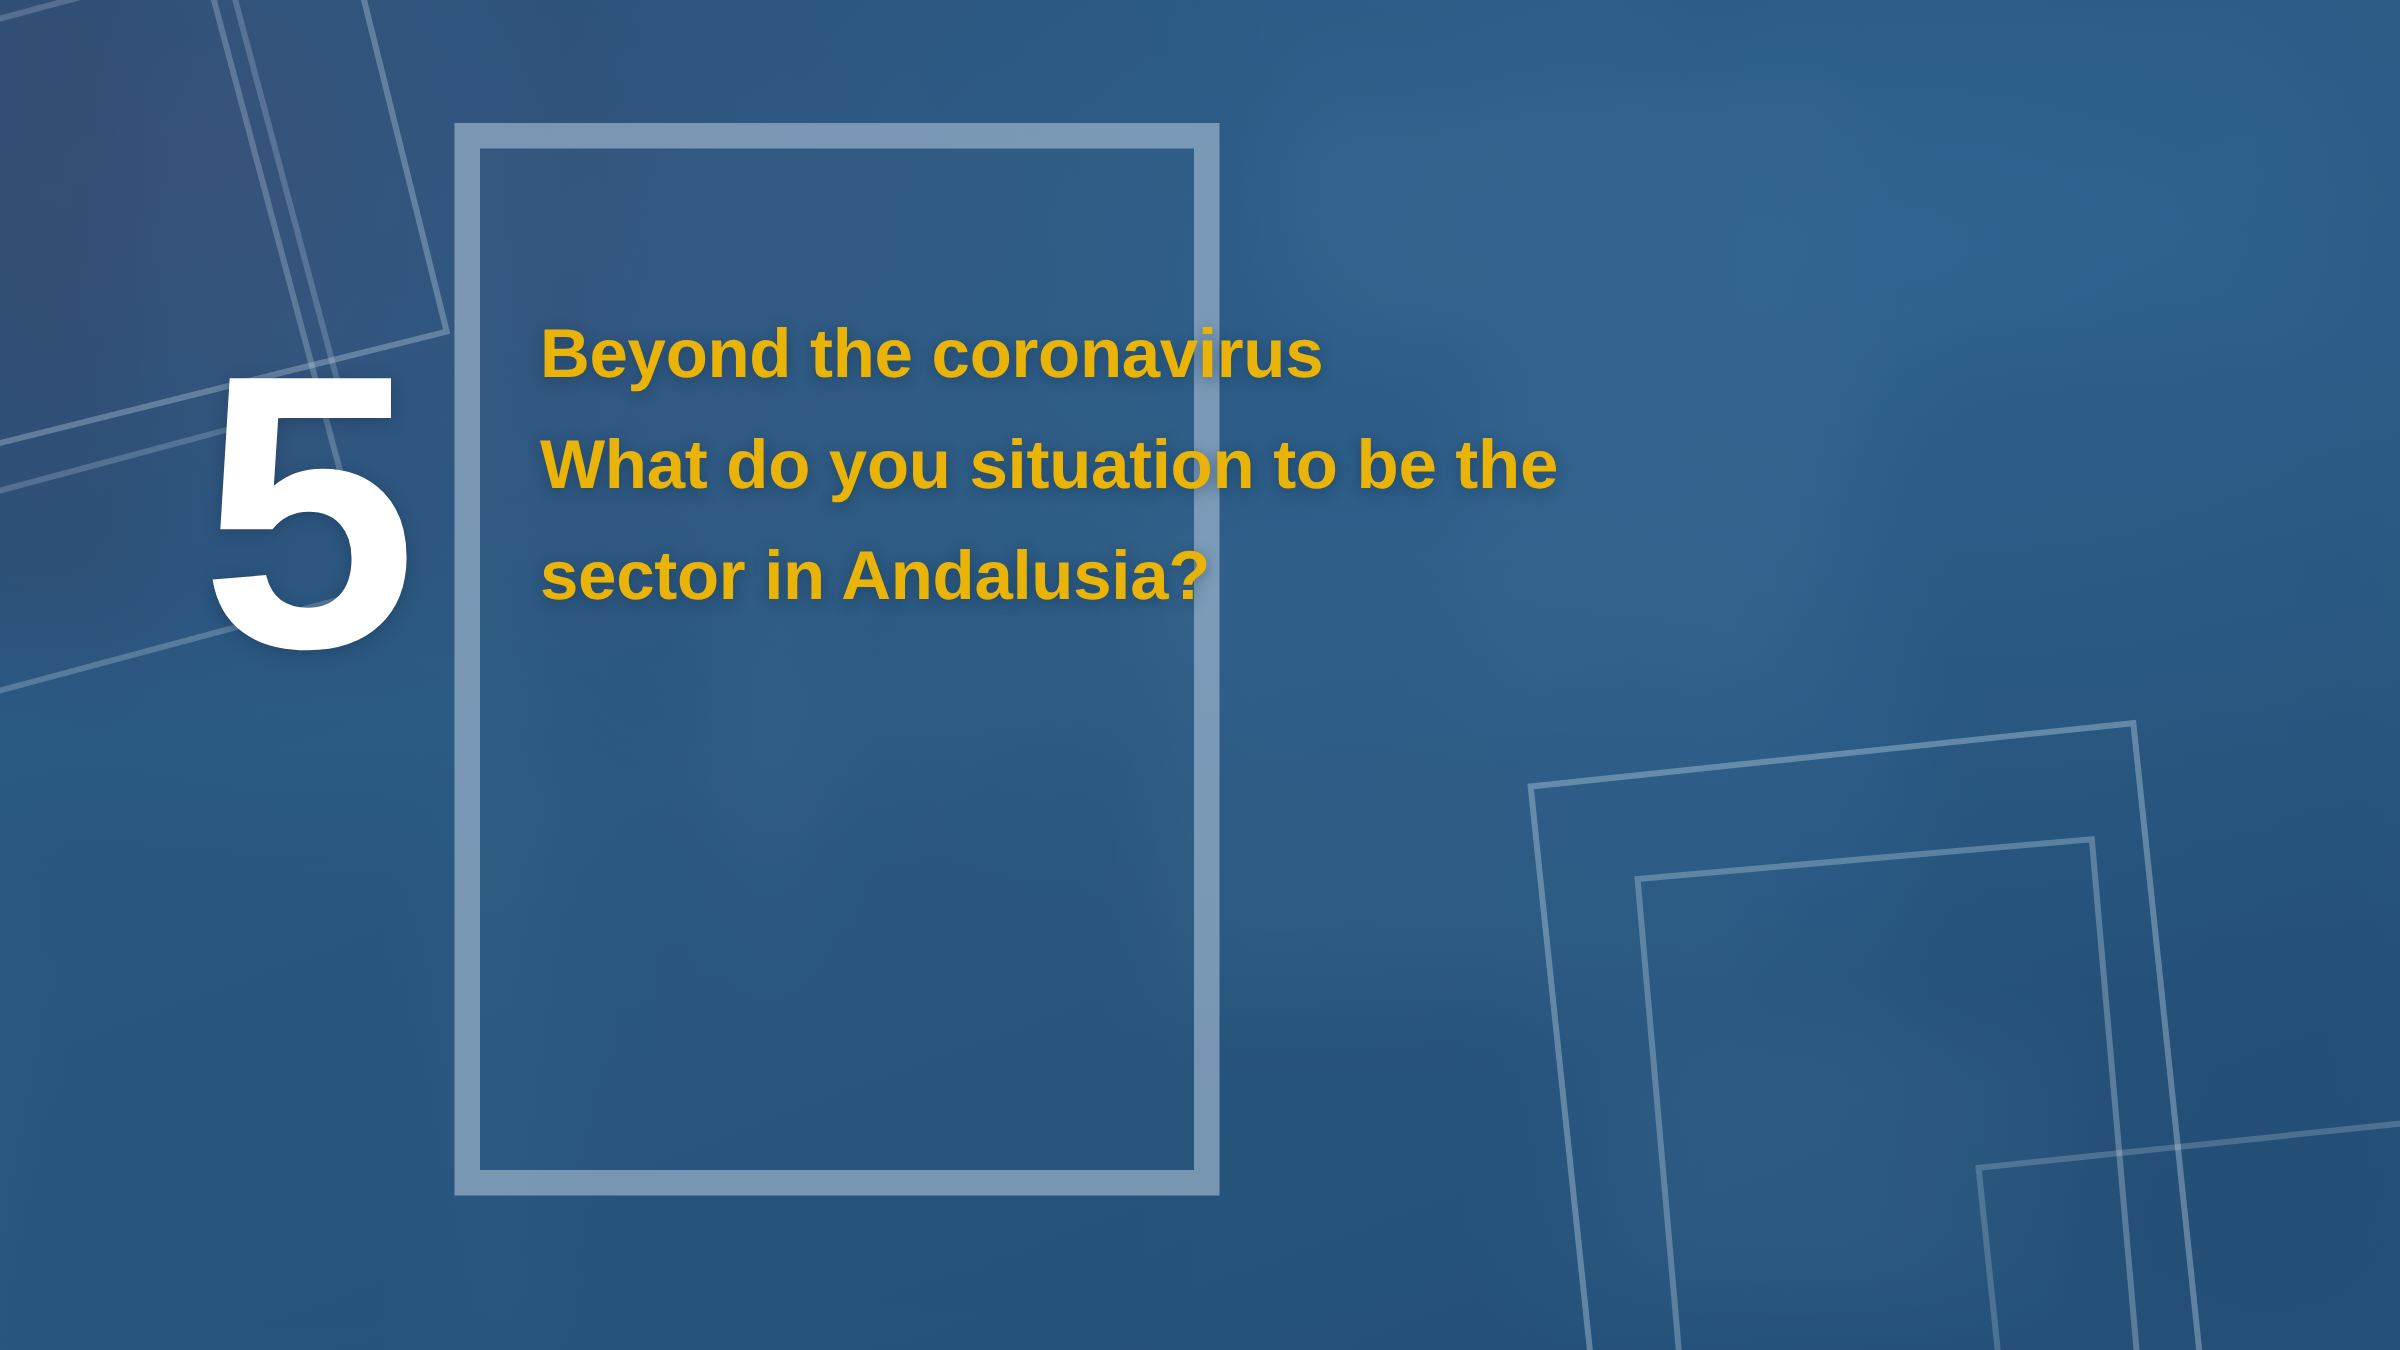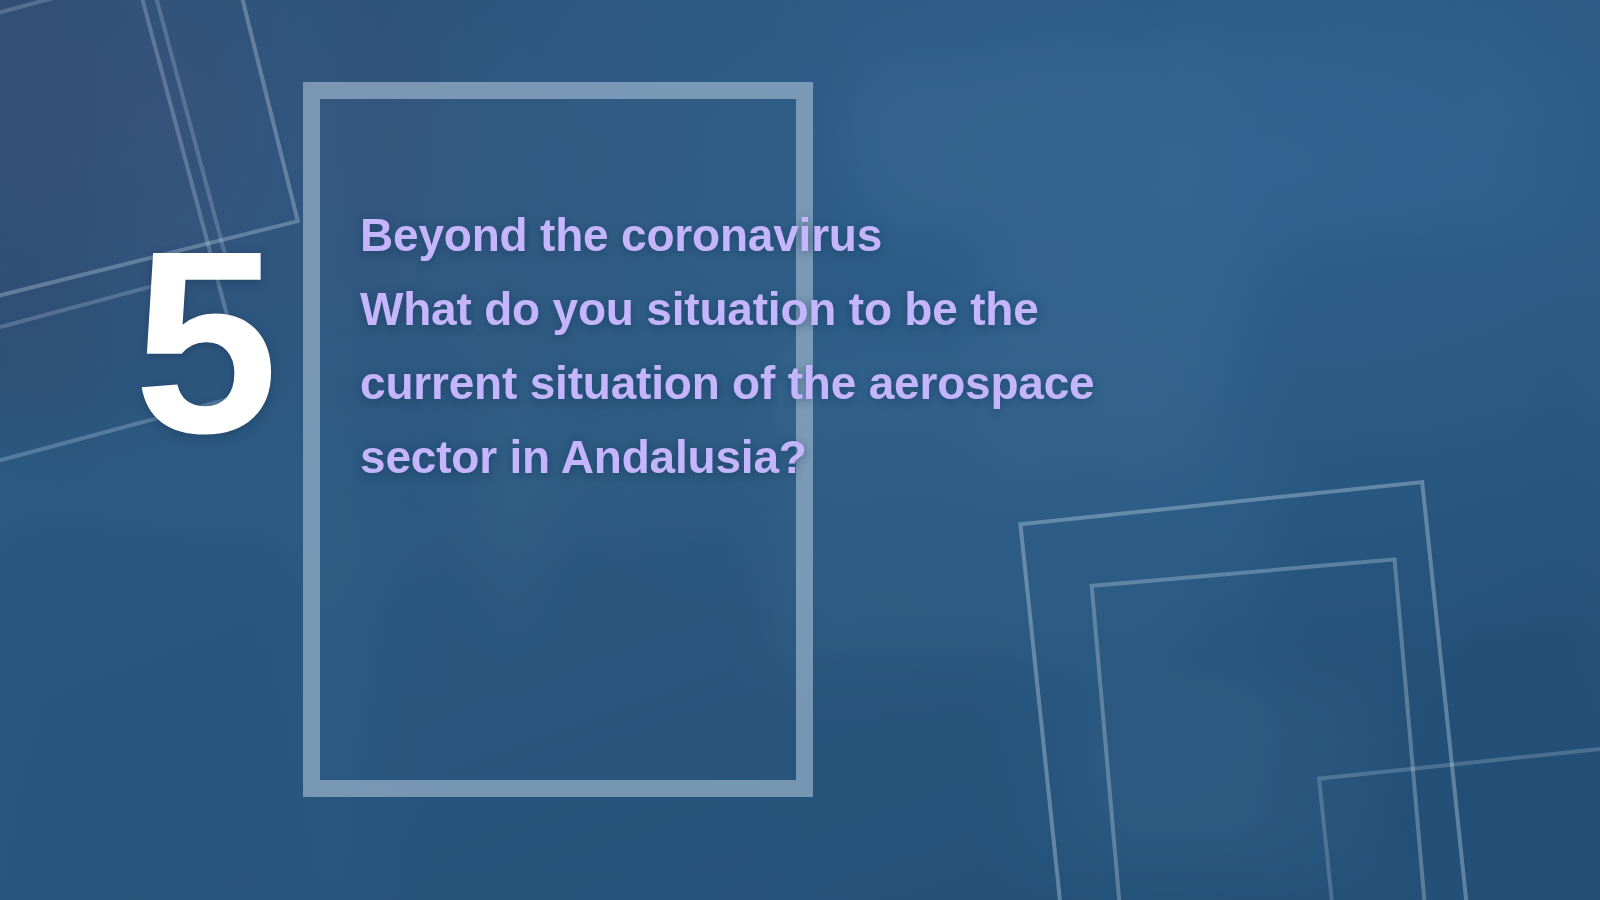--- a/index.html
+++ b/index.html
@@ -119,21 +119,21 @@
   }
 
   
   .headline {
     position: absolute;
     left: 360px;
     top: 198px;
     width: 880px;
   }
   .headline-line {
-    color: #c4b5fd;
+    color: #eab308;
     font-size: 46px;
     font-weight: 700;
     line-height: 74px;
     letter-spacing: -0.2px;
     white-space: nowrap;
     text-shadow: 0 2px 9px rgba(14,42,68,.42);
   }
 </style>
 </head>
 <body>
@@ -174,17 +174,16 @@
   <div class="deco deco-br-2"></div>
   <div class="deco deco-br-3"></div>
 
   <div class="content-frame"></div>
 
   <div class="slide-number">5</div>
 
   <div class="headline">
     <div class="headline-line">Beyond the coronavirus</div>
     <div class="headline-line">What do you situation to be the</div>
-    <div class="headline-line">current situation of the aerospace</div>
     <div class="headline-line">sector in Andalusia?</div>
   </div>
 
 </div>
 
 </body></html>

